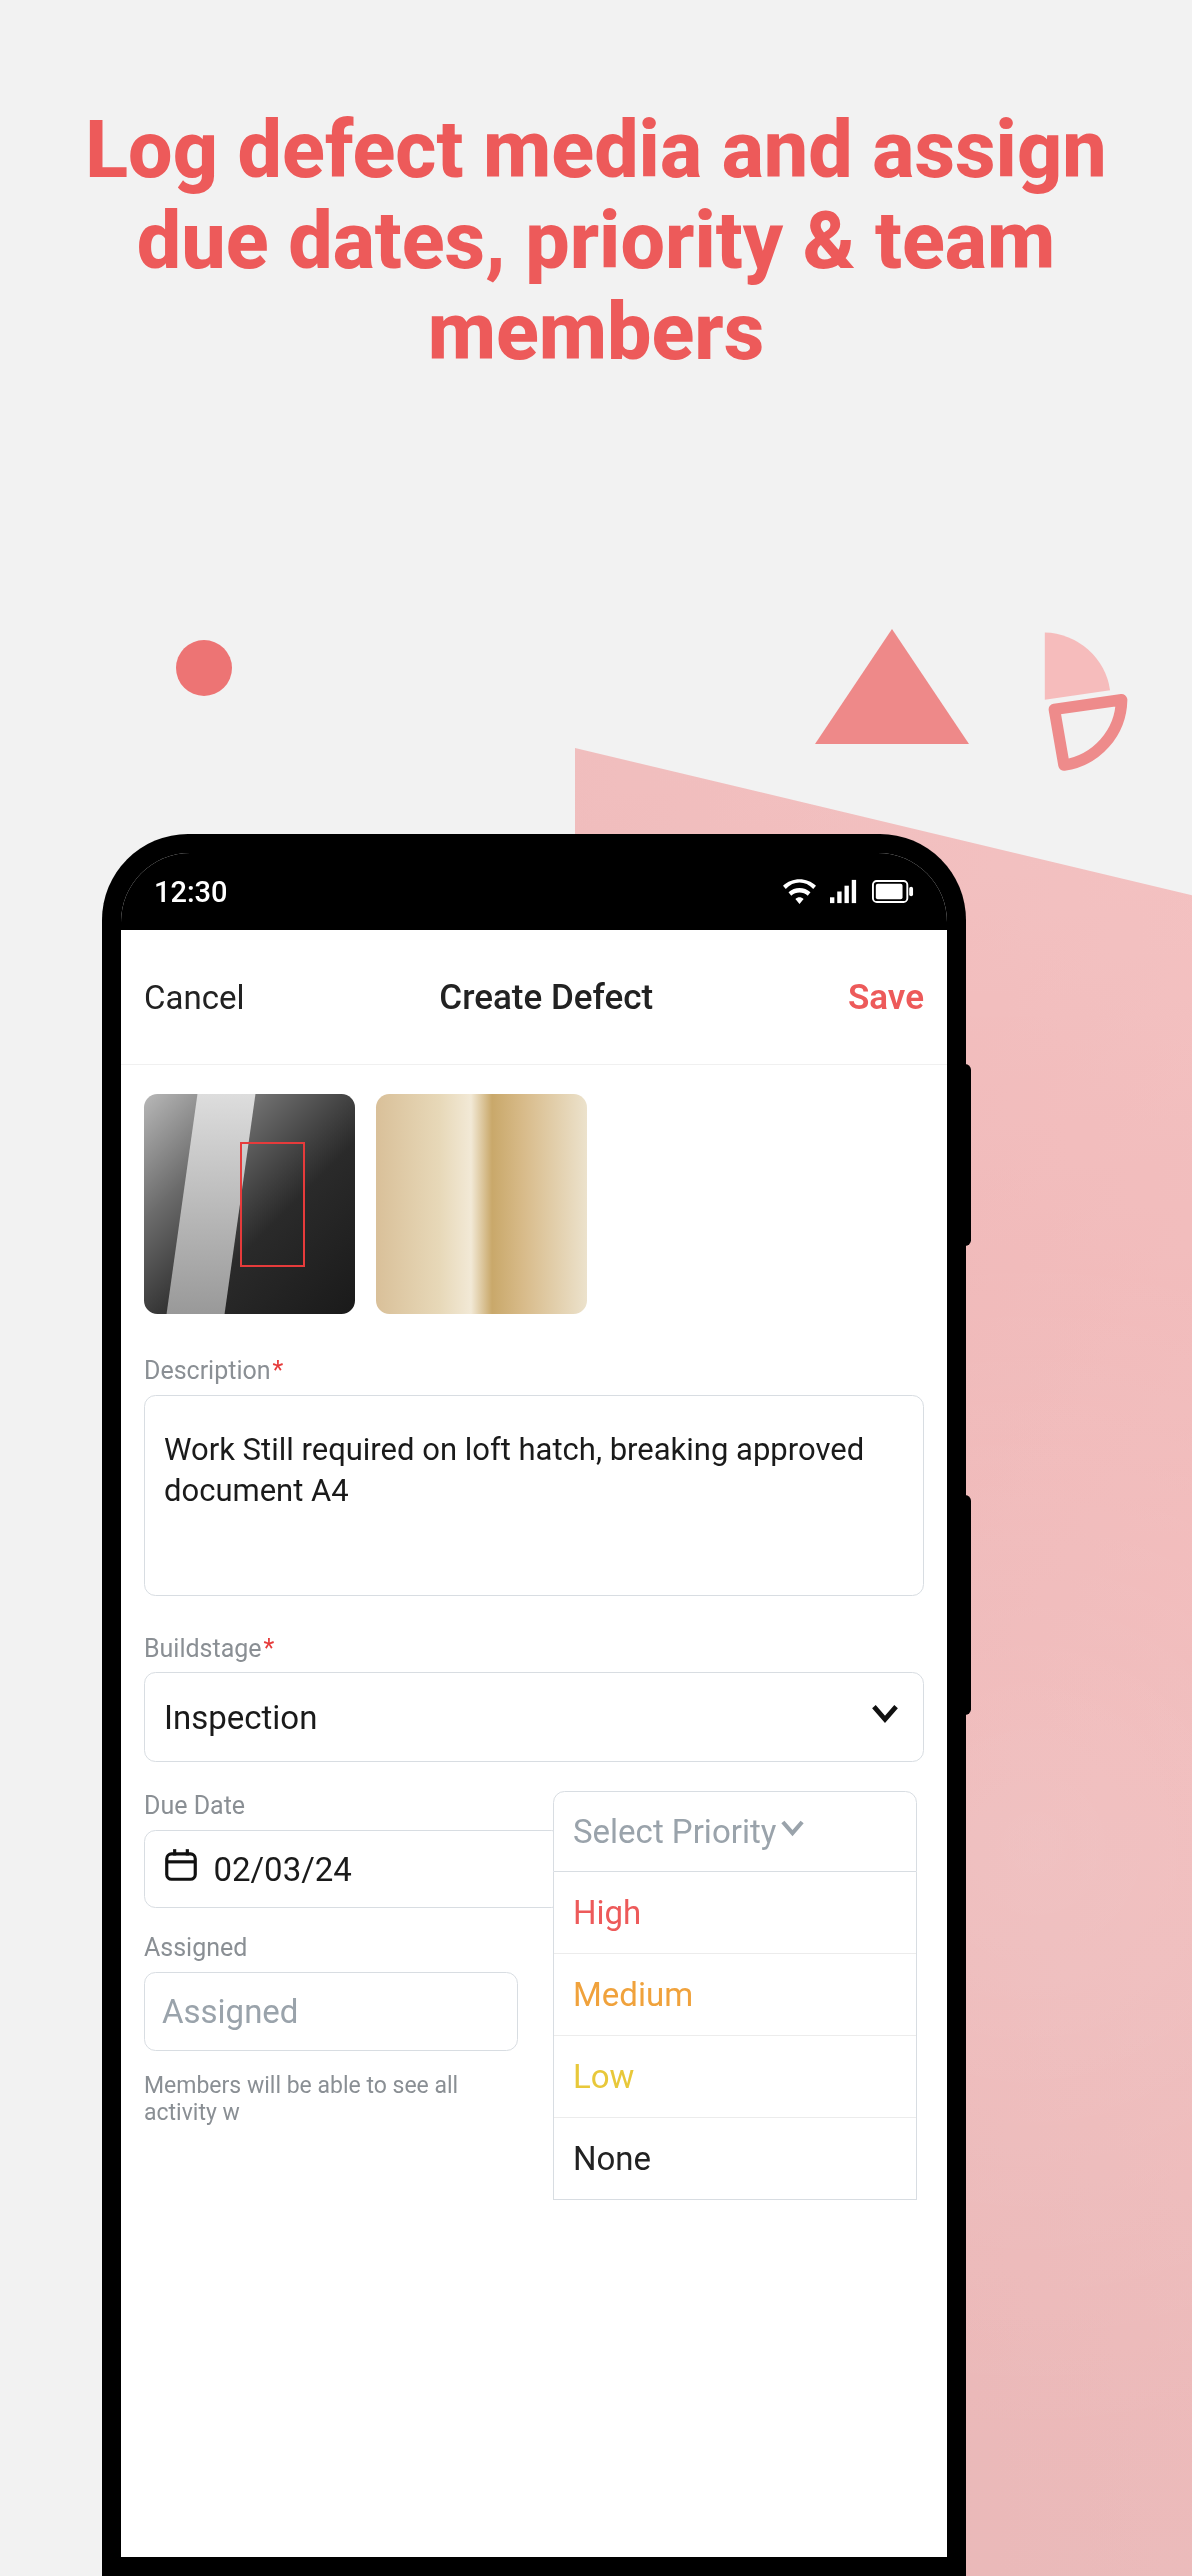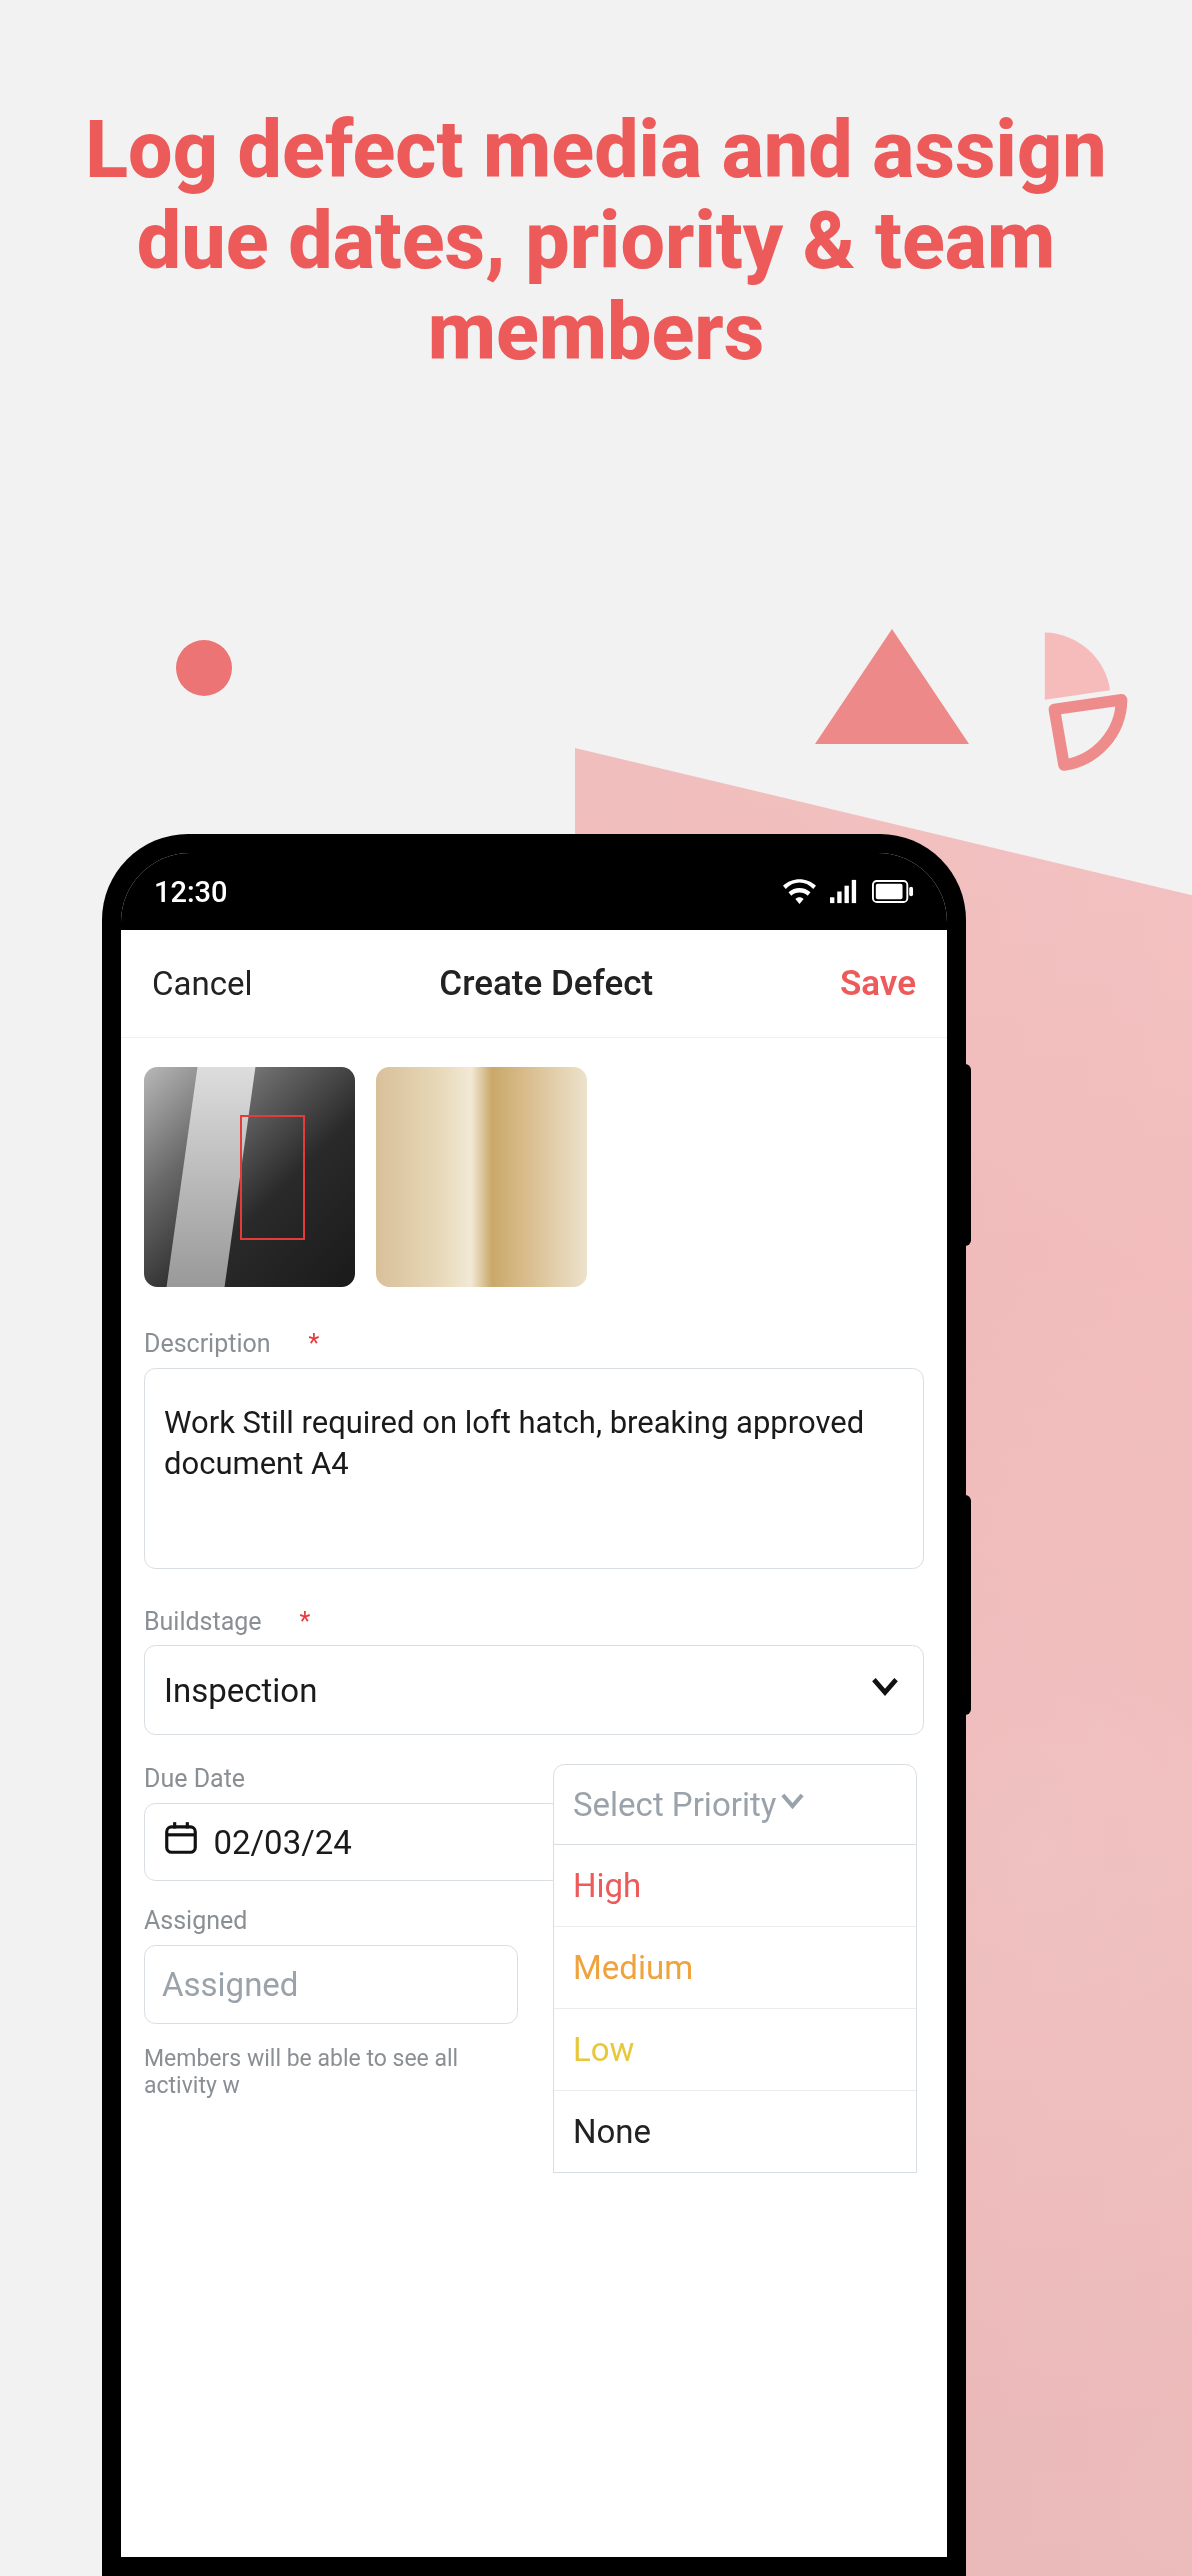--- a/index.html
+++ b/index.html
@@ -121,25 +121,25 @@
     justify-content: space-between;
     padding: 0 33px;
     font-size: 29px;
     font-weight: 500;
   }
   .status-icons { display:flex; gap:13.4px; align-items:center; }
   .status-icons svg { display:block; }
 
   
   .app-header {
-    height: 108px;
+    height: 135px;
     display: flex;
     align-items: center;
     justify-content: space-between;
-    padding: 0 31px;
+    padding: 0 23px;
     border-bottom: 1px solid #f0f0f0;
     background: #fff;
   }
   .app-header .cancel { font-size: 33px; color:#222; }
   .app-header .title  { font-size: 35px; color:#222; font-weight: 500; }
   .app-header .save   { font-size: 35px; color:#ed5a5a; font-weight: 600; }
 
   
   .content {
     padding: 29px 23px 0 23px;
@@ -171,21 +171,20 @@
     background: linear-gradient(90deg, #d9c099 0%, #e7d8b8 30%, #f2e9d6 45%, #c9a86a 55%, #d8bb8a 70%, #ece2cc 100%);
   }
 
   
   .field-label {
     font-size: 25px;
     color: #8a8f94;
     margin-bottom: 9.6px;
     display: flex;
     align-items: center;
-    gap: 36px;
   }
   .req { color:#e63b3b; font-size:25px; margin-left:1.9px; }
 
   
   .textarea {
     width: 100%;
     min-height: 201px;
     border: 1px solid #d8dde2;
     border-radius: 11.5px;
     padding: 33px 19px;

